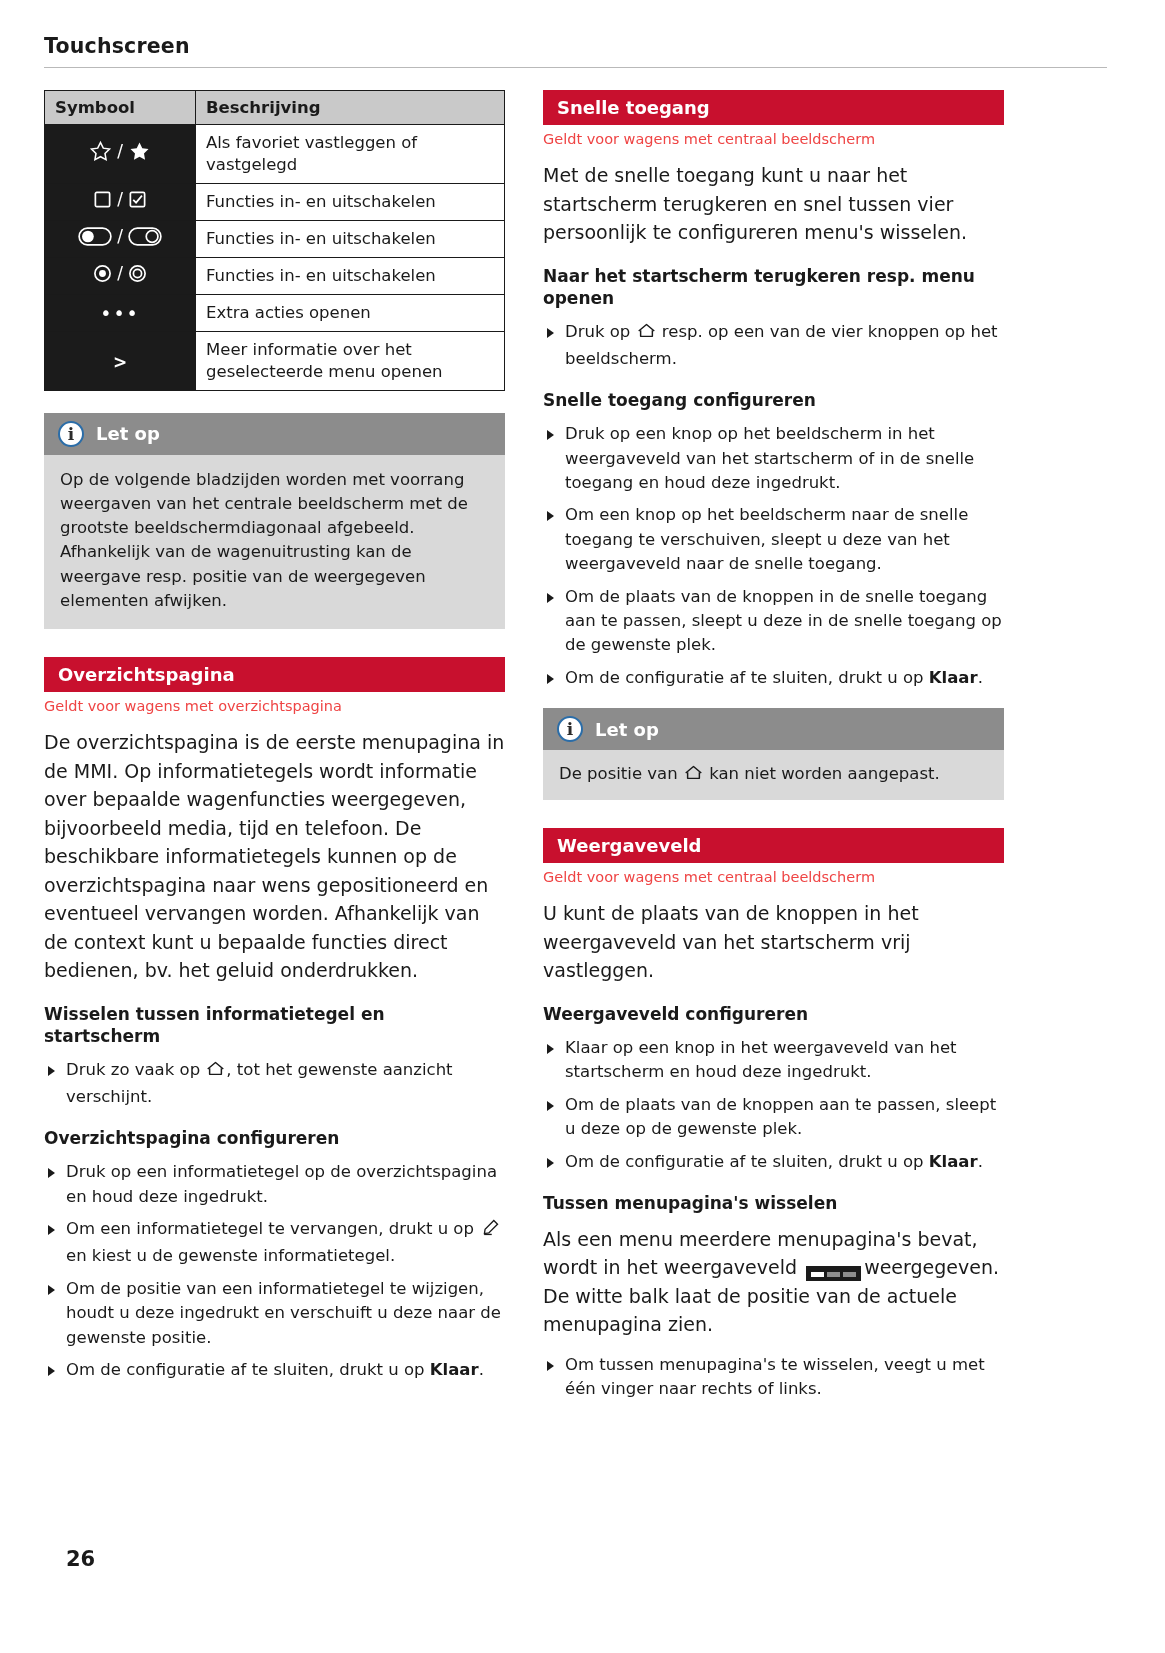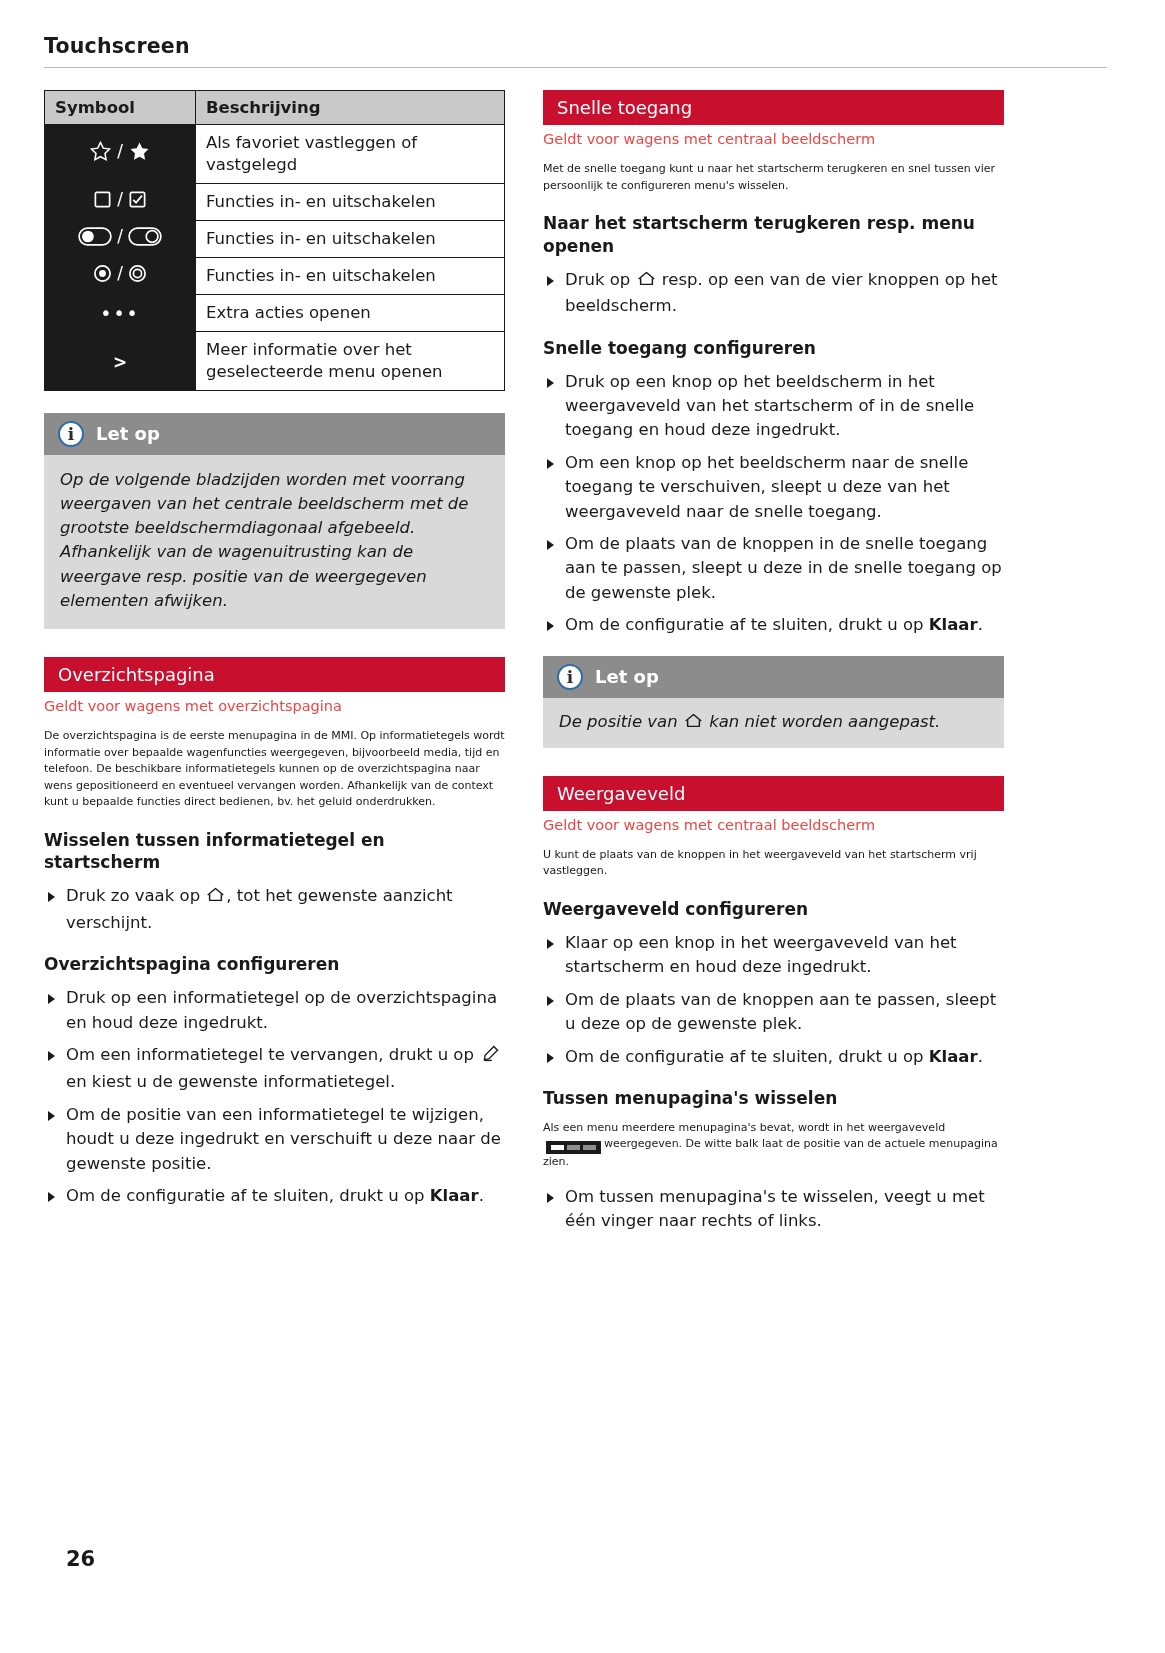--- a/index.html
+++ b/index.html
@@ -106,21 +106,20 @@
     gap: 12px;
     padding: 8px 14px;
     font-size: 18px;
     font-weight: bold;
   }
   .note-body {
     background: #d9d9d9;
     padding: 13px 16px 16px 16px;
     font-size: 16.5px;
     line-height: 1.47;
-    font-style: italic;
   }
   .i-icon {
     width: 26px; height: 26px;
     border-radius: 50%;
     background: #ffffff;
     color: #2b2b2b;
     display: inline-flex;
     align-items: center;
     justify-content: center;
     font-size: 17px;
@@ -128,35 +127,35 @@
     font-family: "DejaVu Serif", "Liberation Serif", serif;
     flex: 0 0 26px;
     border: 2px solid #2b6da8;
     box-sizing: border-box;
   }
   
   .redbar {
     background: #c8102e;
     color: #ffffff;
     font-size: 18px;
-    font-weight: normal;
+    font-weight: bold;
     padding: 7px 14px;
     width: 461px;
     box-sizing: border-box;
     margin-top: 28px;
   }
   .redbar.first { margin-top: 0; }
   .subtitle {
     font-size: 14.5px;
     color: #ef4444;
     margin-top: 6px;
     margin-bottom: 14px;
   }
   p.body {
-    font-size: 11px;
+    font-size: 19px;
     line-height: 1.5;
     margin: 0 0 14px 0;
   }
   h3.sub {
     font-size: 17px;
     font-weight: bold;
     line-height: 1.35;
     margin: 18px 0 10px 0;
   }
   ul.bullets {

